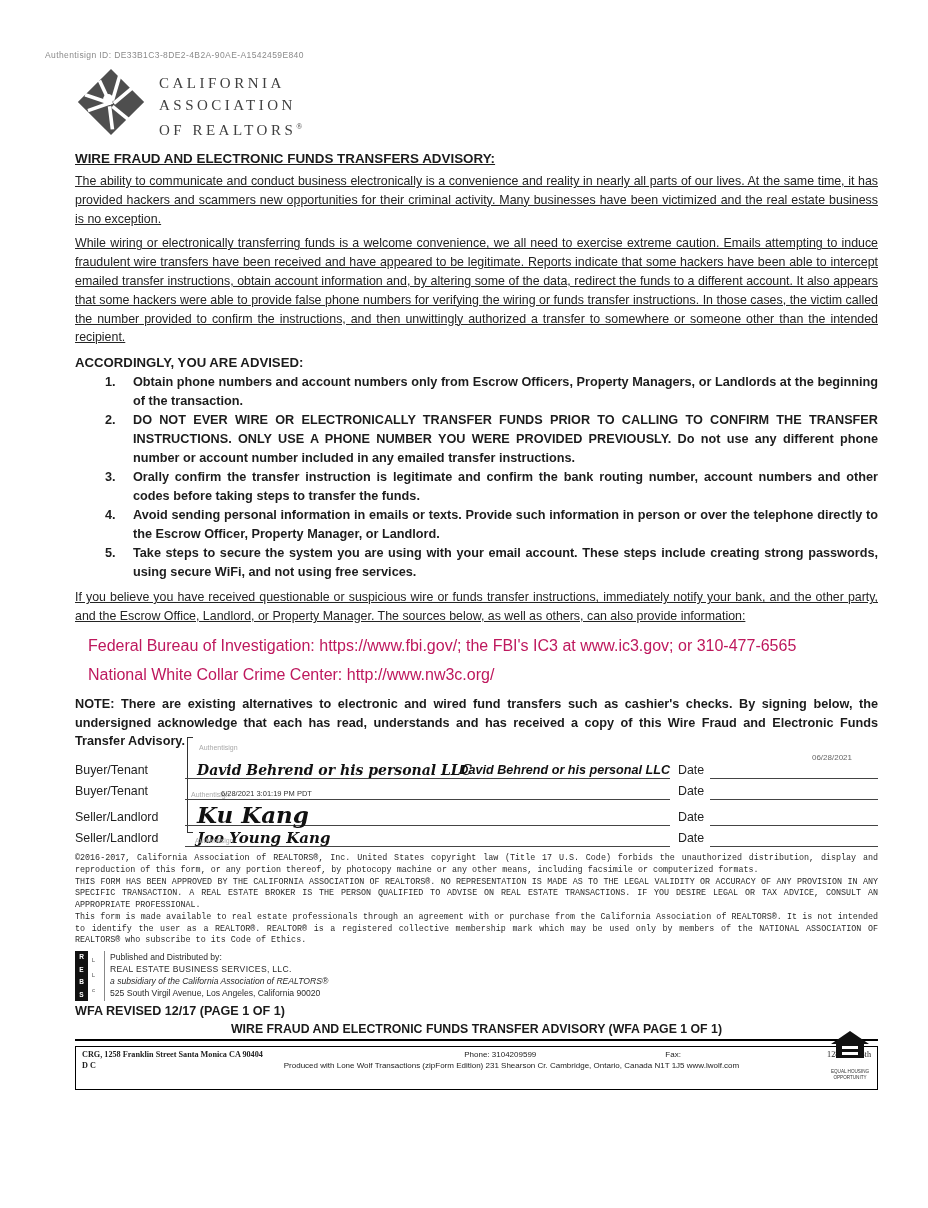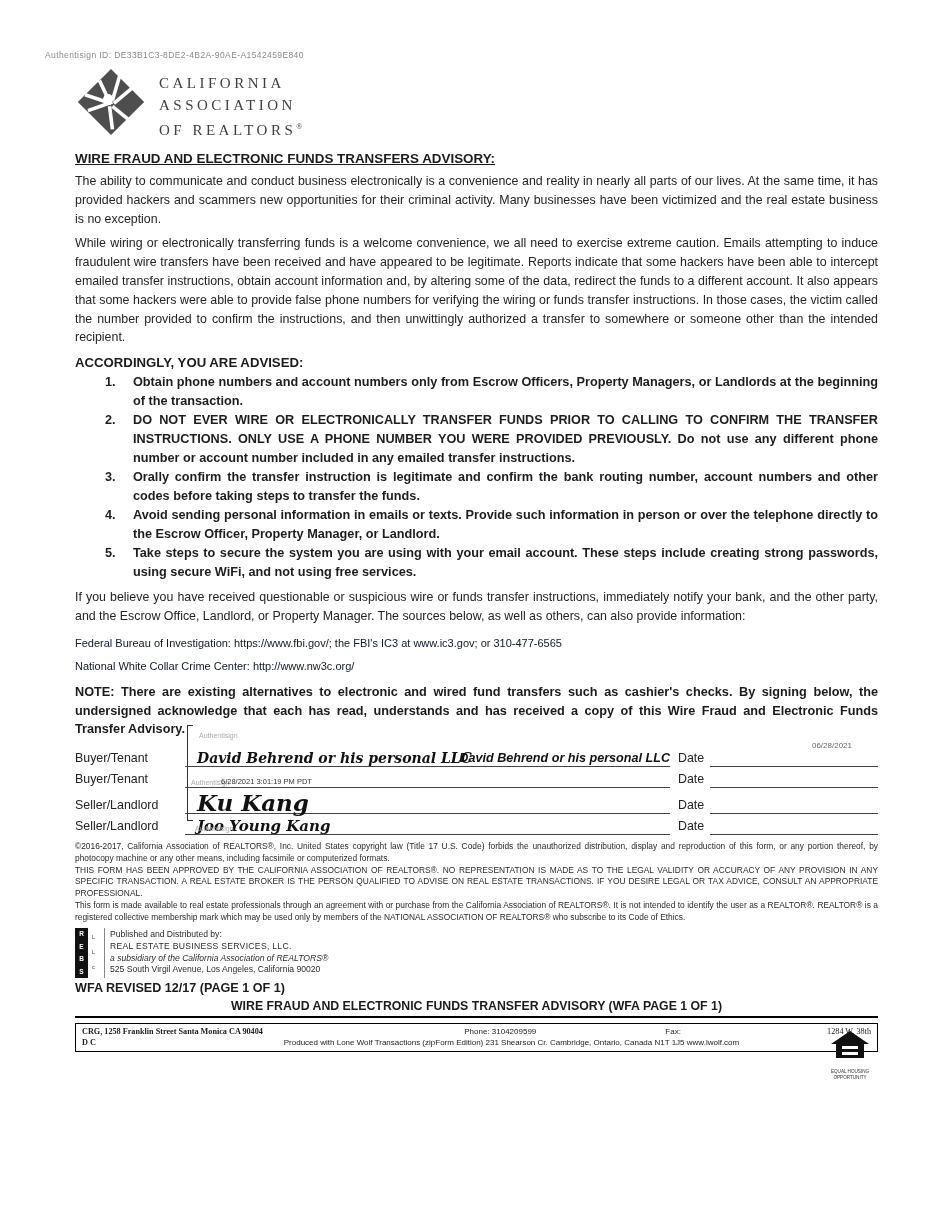--- a/index.html
+++ b/index.html
@@ -24,28 +24,28 @@
   .subtitle { font-size:11px; margin-top:4px; color:#1d1d1d; }
 
   
   .prop-row { display:flex; align-items:flex-end; margin-top:14px; font-size:12.5px; }
   .prop-label { white-space:nowrap; padding-right:5px; }
   .prop-field { flex:1; border-bottom:1.2px solid #444; font-weight:bold; font-style:italic; padding:0 4px 1px 4px; }
   .prop-suffix { white-space:nowrap; padding-left:6px; }
 
   .adv-heading { font-size:13.4px; font-weight:bold; text-decoration:underline; margin:10px 0 4px 0; color:#1c1c1c; }
 
-  p.body { font-size:12.4px; line-height:18.8px; text-align:justify; margin:6px 0; color:#242424; }
+  p.body { font-size:12.4px; line-height:18.8px; text-align:justify; margin:6px 0; color:#242424;text-decoration:underline; }
   .advised-heading { font-size:13.2px; font-weight:bold; margin:8px 0 3px 0; color:#1c1c1c; }
 
   .list-item { display:flex; font-weight:bold; font-size:12.7px; line-height:19px; margin-left:30px; text-align:justify; color:#1d1d1d; }
   .list-item .num { width:28px; flex-shrink:0; }
   .list-item .item-text { flex:1; }
 
-  .source-line { font-size:11px; margin:11px 0; color:#0f172a; }
+  .source-line { font-size:16px; margin:11px 13px; color:#be185d; }
   .note { font-size:12.7px; font-weight:bold; line-height:18.8px; text-align:justify; margin:8px 0 2px 0; color:#1b1b1b; }
 
   
   .sig-block { position:relative; margin-top:2px; }
   .sig-frame { position:absolute; left:112px; top:-16px; height:96px; width:6px;
                border-left:1.3px solid #333; border-top:1.3px solid #333; border-bottom:1.3px solid #333; }
   .sig-row { display:flex; align-items:flex-end; height:21px; font-size:12.4px; position:relative; }
   .sig-row.tall { height:26px; }
   .role { width:110px; flex-shrink:0; padding-bottom:2px; }
   .sig-line { flex:1; border-bottom:1.2px solid #444; position:relative; height:100%; display:flex; align-items:flex-end; padding-left:12px; }
@@ -54,21 +54,21 @@
   .script.s3 { font-size:23px; line-height:20px; }
   .script.s4 { font-size:15px; line-height:15px; }
   .printed-name { position:absolute; right:0; bottom:1px; font-weight:bold; font-style:italic; font-size:12.6px; color:#111; }
   .date-label { width:40px; flex-shrink:0; padding-left:8px; padding-bottom:2px; }
   .date-line { width:168px; flex-shrink:0; border-bottom:1.2px solid #444; position:relative; height:100%; }
   .date-value { position:absolute; right:26px; top:0px; font-size:8px; color:#666; }
   .stamp { position:absolute; left:36px; top:-11px; font-size:7.5px; color:#333; white-space:nowrap; }
   .wm { position:absolute; font-size:7px; color:#aaa; }
 
   
-  .legal { margin-top:6px; font-size:8.4px; line-height:11.4px; color:#2a2a2a; }
+  .legal { margin-top:6px; font-size:8.4px; line-height:11.4px; color:#2a2a2a;font-family:Liberation Mono, monospace; }
   .legal p { margin:0 0 1px 0; }
   .legal .just { text-align:justify; }
 
   
   .pub-row { display:flex; margin-top:5px; }
   .rebs-logo { display:flex; flex-shrink:0; }
   .rebs-col1 { width:13px; background:#111; }
   .rebs-col1 div { color:#fff; font-size:6.5px; font-weight:bold; text-align:center; line-height:12.5px; }
   .rebs-col2 { width:11px; padding-top:2px; }
   .rebs-col2 div { color:#555; font-size:6px; text-align:center; line-height:15px; }
@@ -78,21 +78,21 @@
   .pub-text .ital { font-style:italic; }
 
   .wfa-revised { font-weight:bold; font-size:12.6px; margin-top:3px; color:#1b1b1b; }
 
   .eho { position:absolute; right:52px; bottom:128px; width:52px; text-align:center; }
   .eho-label { font-size:4.6px; color:#333; line-height:5.5px; margin-top:1px; }
 
   .footer-title { text-align:center; font-weight:bold; font-size:12.3px; color:#1b1b1b;
                   border-bottom:2.2px solid #000; padding-bottom:3px; margin-top:4px; }
 
-  .footer-box { border:1.5px solid #000; margin-top:5px; padding:2px 6px 3px 6px; font-size:8px; line-height:11px; color:#222; }
+  .footer-box { border:1.5px solid #000; margin-top:5px; padding:2px 6px 18px 6px; font-size:8px; line-height:11px; color:#222; }
   .fb-row { display:flex; align-items:baseline; }
   .fb-office { flex:1.9; font-family:"Liberation Serif", serif; font-weight:bold; font-size:8.2px; }
   .fb-phone { flex:1.0; }
   .fb-fax { flex:0.55; }
   .fb-ref { width:95px; text-align:right; font-family:"Liberation Serif", serif; font-weight:normal; font-size:8.2px; }
   .fb-agent { width:70px; font-family:"Liberation Serif", serif; font-weight:bold; font-size:8.2px; }
   .fb-produced { flex:1; text-align:center; }
 </style>
 </head>
 <body>

